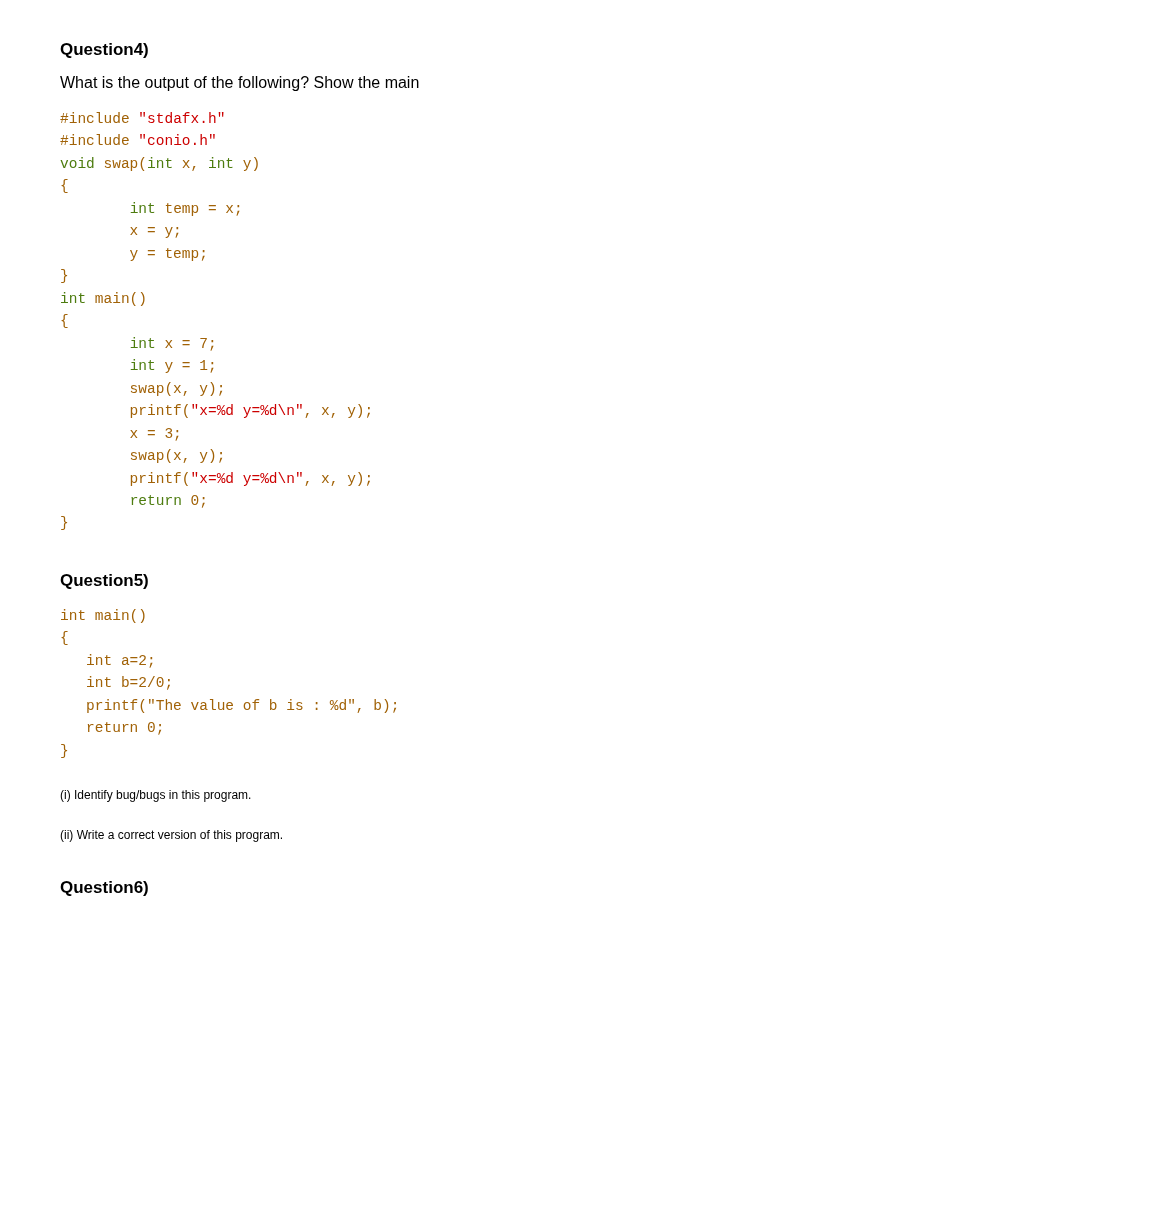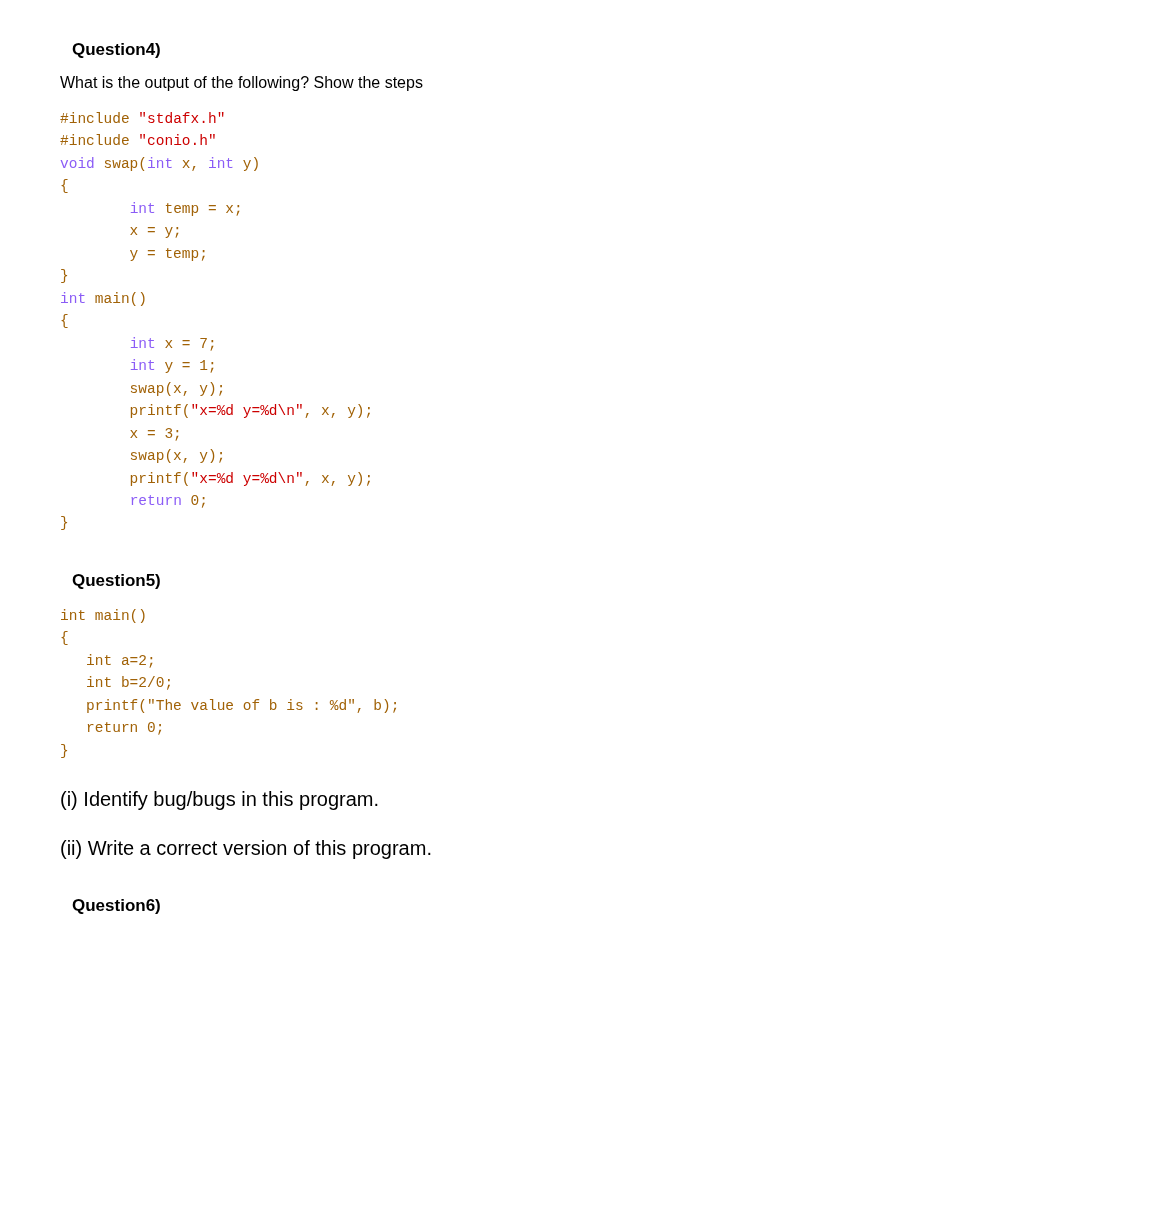--- a/index.html
+++ b/index.html
@@ -15,66 +15,65 @@
       color: #000000;
       padding: 40px 60px;
       width: 1161px;
       min-height: 1224px;
     }
 
     .question-title {
       font-weight: bold;
       font-size: 17px;
       margin-bottom: 14px;
-      margin-left: 12px;
     }
 
     .question-text {
       font-size: 16px;
       margin-bottom: 16px;
       color: #000;
     }
 
     .code-block {
       font-family: 'Courier New', Courier, monospace;
       font-size: 14.5px;
       line-height: 1.55;
       margin-bottom: 24px;
       color: #000;
     }
 
     .code-block .kw {
-      color: #8b5cf6;
+      color: #4d7c0f;
       font-weight: normal;
     }
 
     .code-block .str {
       color: #cc0000;
     }
 
     .code-block .plain {
       color: #a16207;
     }
 
     .section {
       margin-bottom: 36px;
     }
 
     .sub-question {
       margin-top: 26px;
-      font-size: 20px;
+      font-size: 12px;
       color: #000;
     }
   </style>
 </head>
 <body>
 
 <div class="section">
   <div class="question-title">Question4)</div>
-  <div class="question-text">What is the output of the following? Show the steps</div>
+  <div class="question-text">What is the output of the following? Show the main</div>
 
   <div class="code-block">
     <div><span class="plain">#include </span><span class="str">"stdafx.h"</span></div>
     <div><span class="plain">#include </span><span class="str">"conio.h"</span></div>
     <div><span class="kw">void</span><span class="plain"> swap(</span><span class="kw">int</span><span class="plain"> x, </span><span class="kw">int</span><span class="plain"> y)</span></div>
     <div><span class="plain">{</span></div>
     <div><span class="plain">&nbsp;&nbsp;&nbsp;&nbsp;&nbsp;&nbsp;&nbsp;&nbsp;</span><span class="kw">int</span><span class="plain"> temp = x;</span></div>
     <div><span class="plain">&nbsp;&nbsp;&nbsp;&nbsp;&nbsp;&nbsp;&nbsp;&nbsp;x = y;</span></div>
     <div><span class="plain">&nbsp;&nbsp;&nbsp;&nbsp;&nbsp;&nbsp;&nbsp;&nbsp;y = temp;</span></div>
     <div><span class="plain">}</span></div>

